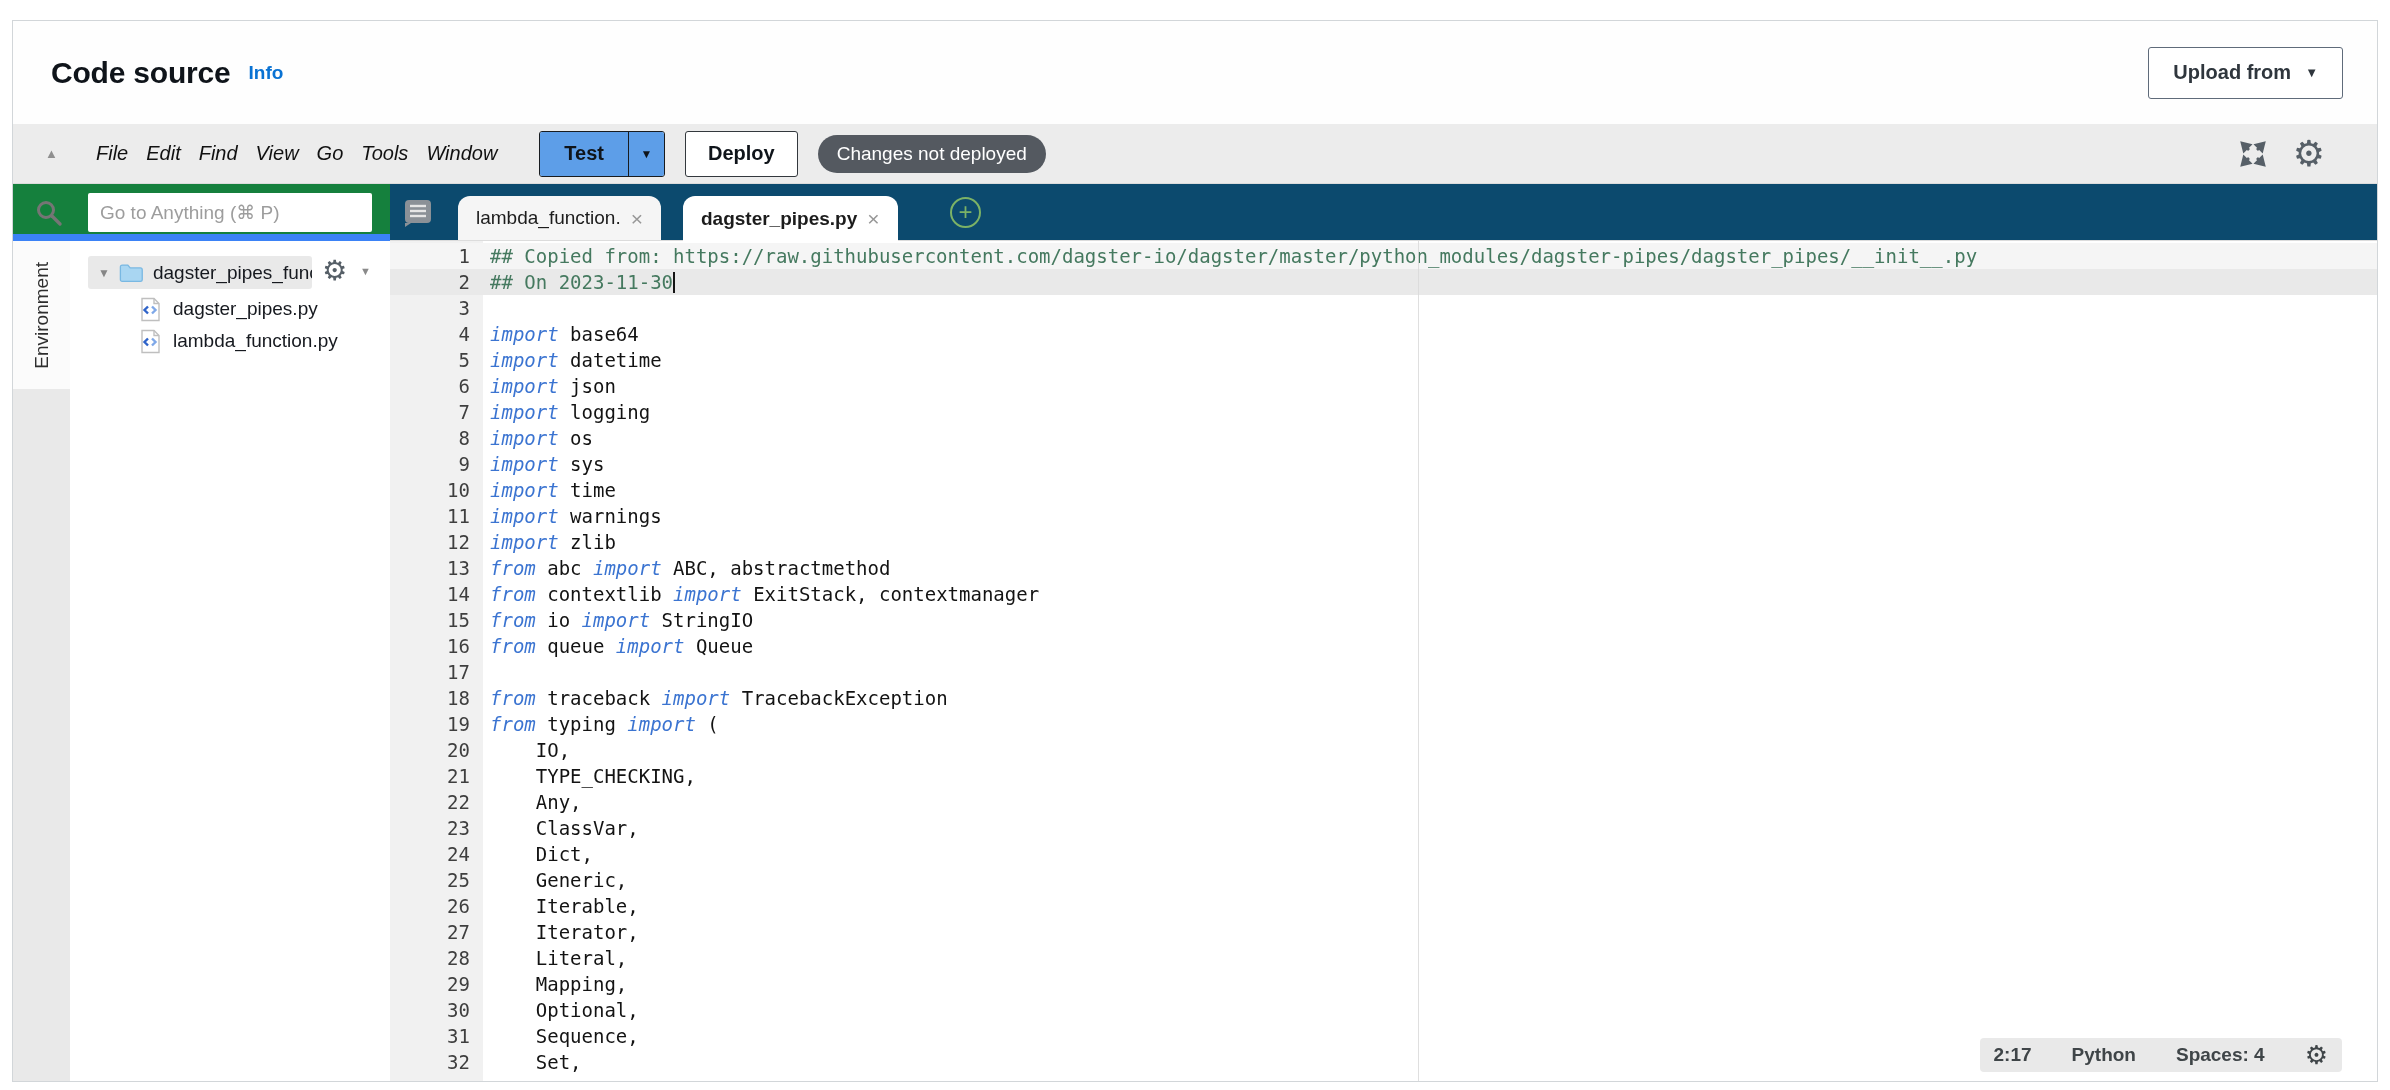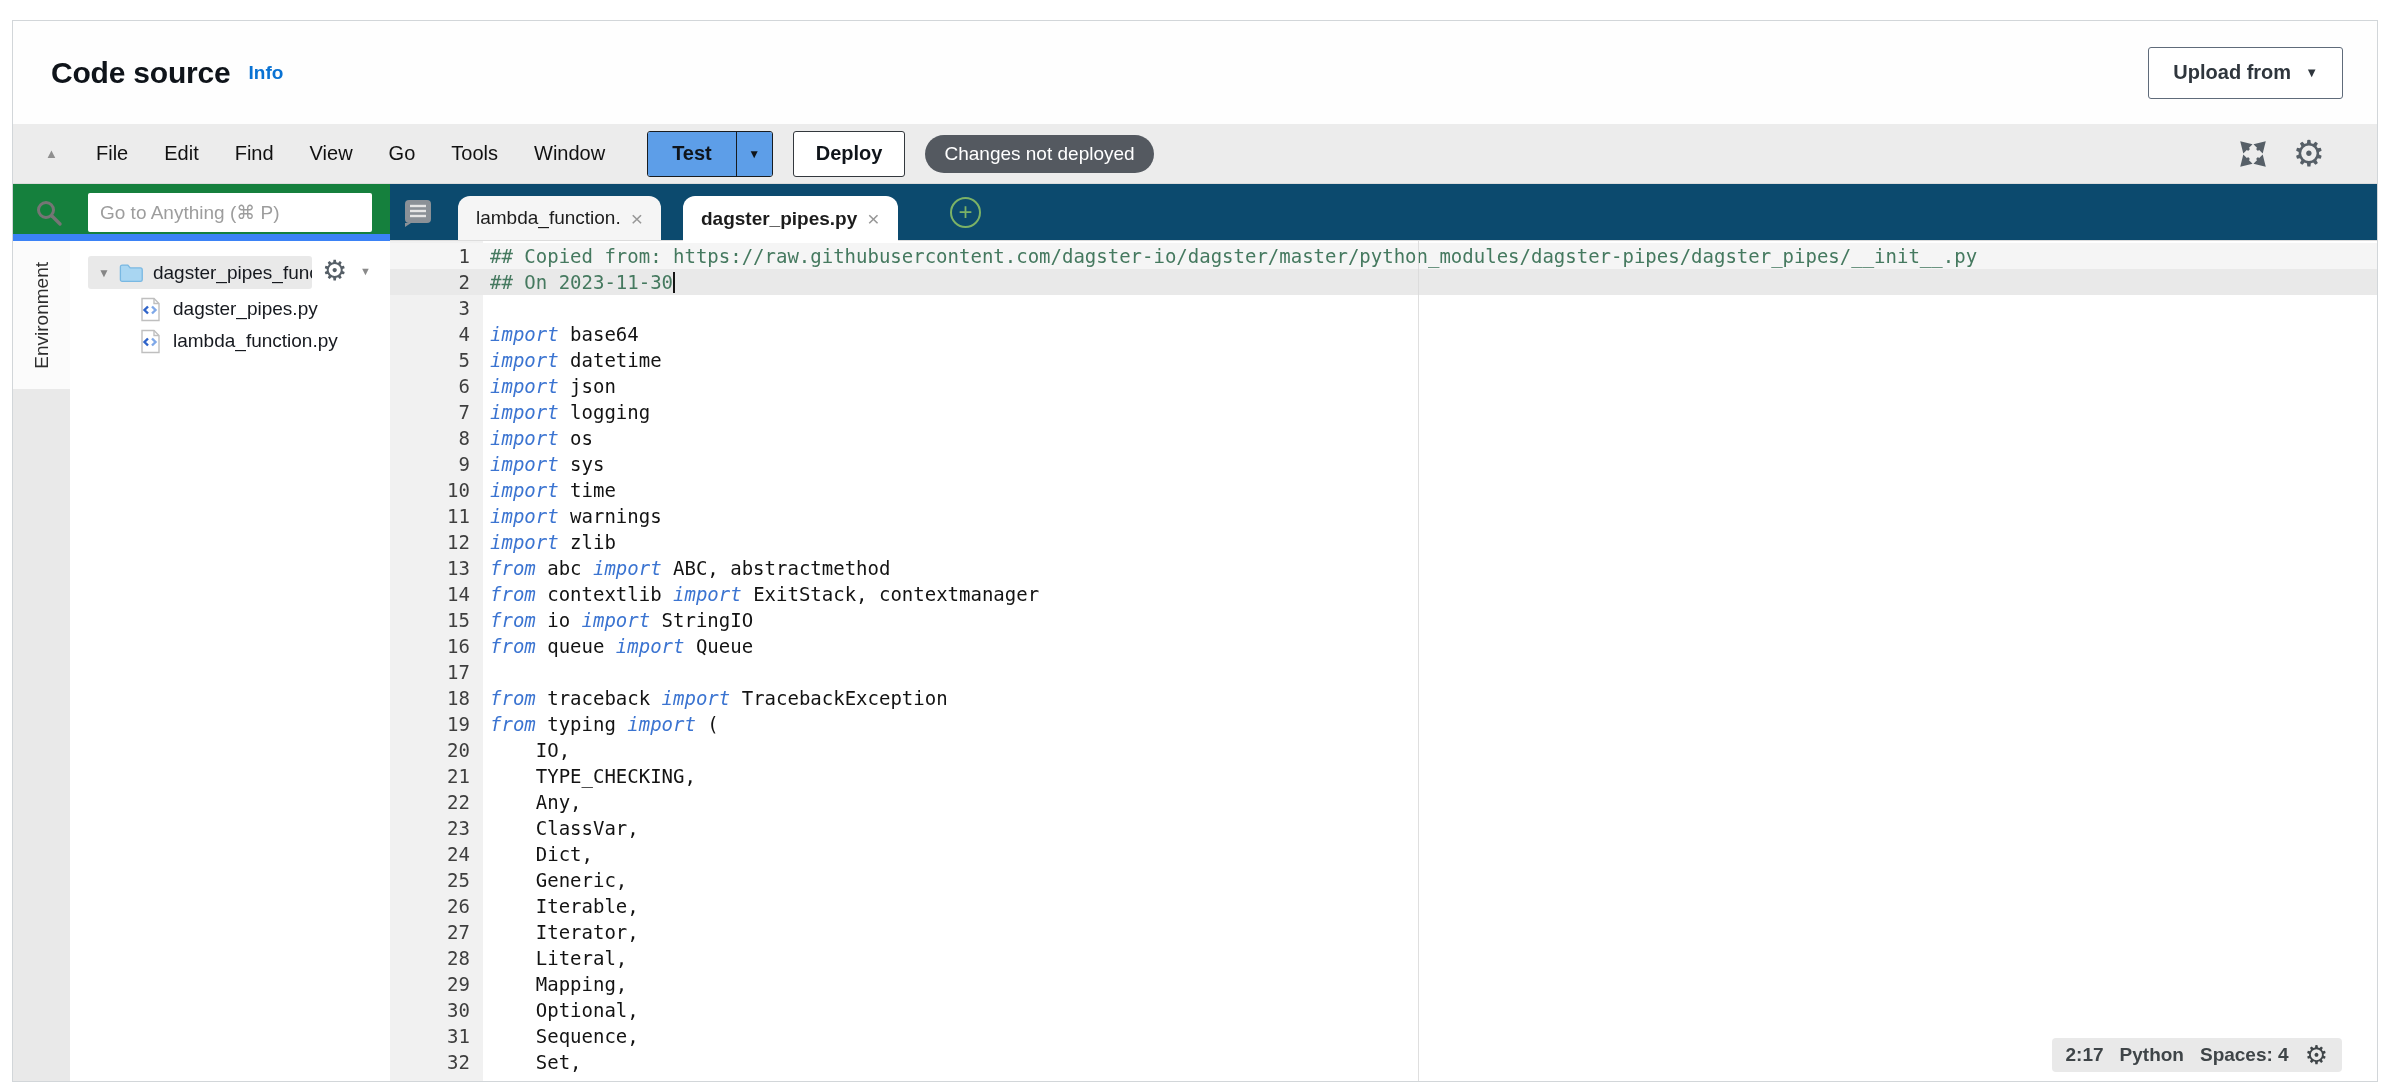--- a/index.html
+++ b/index.html
@@ -17,21 +17,21 @@
   .upload { margin-left:auto; height:52px; padding:0 24px; background:#fff;
             border:1px solid #5f6b7a; border-radius:3px; font-size:20px; font-weight:bold;
             color:#2f363d; display:flex; align-items:center; gap:14px; cursor:pointer;
             font-family:inherit; }
   .caret-down { font-size:13px; line-height:1; color:#2f363d; }
 
   
   .menubar { position:absolute; top:103px; left:0; right:0; height:60px; background:#ececec;
              border-bottom:1px solid #dcdcdc; display:flex; align-items:center; padding-left:20px; }
   .collapse { width:37px; text-align:center; font-size:13px; color:#8f8f8f; }
-  .menus { display:flex; gap:36px; margin-left:26px; }
+  .menus { display:flex; gap:18px; margin-left:26px;font-style:italic; }
   .menu-item { font-size:20px; color:#111; cursor:pointer; }
   .actions { display:flex; align-items:center; gap:20px; margin-left:42px; }
   .testsplit { display:flex; height:46px; border:1px solid #181c20; border-radius:3px; overflow:hidden;justify-content:flex-end; }
   .test { background:var(--accent-blue); border:none; padding:0 24px; font-size:20px; font-weight:bold;
           color:#0f141a; cursor:pointer; font-family:inherit; }
   .testdd { background:var(--accent-blue); border:none; border-left:1px solid #181c20; width:36px;
             cursor:pointer; font-size:12px; color:#0f141a; }
   .deploy { height:46px; background:#fff; border:1px solid #33383d; border-radius:3px; padding:0 22px;
             font-size:20px; font-weight:bold; color:#0f141a; cursor:pointer; font-family:inherit; }
   .badge { height:38px; background:var(--badge-bg); color:#fff; border-radius:19px; padding:0 19px;
@@ -89,21 +89,21 @@
   .row.active { background:var(--active-line); }
   .ln { width:93px; padding-right:13px; text-align:right; color:#3f3f3f; flex:none; }
   .lc { padding-left:7px; white-space:pre; color:var(--code-text); font-family:inherit; font-size:inherit; }
   .tk-k { color:var(--keyword);font-style:italic; }
   .tk-c { color:var(--comment); }
   .tk-p { color:var(--code-text); }
   .caret-bar { display:inline-block; width:2px; height:21px; background:#141414; vertical-align:-4px; }
 
   
   .statusbar { position:absolute; right:35px; bottom:9px; height:34px; background:#e9e9e9; border-radius:4px;
-               display:flex; align-items:center; gap:16px; padding:0 14px; z-index:5; }
+               display:flex; align-items:center; gap:40px; padding:0 14px; z-index:5; }
   .statusbar span { font-size:19px; font-weight:600; color:#3f4548; }
   .statusbar .gear { font-size:26px; font-weight:normal; }
 </style>
 </head>
 <body>
 
 <div class="page">
   <div class="panel">
 
     <div class="hdr">

